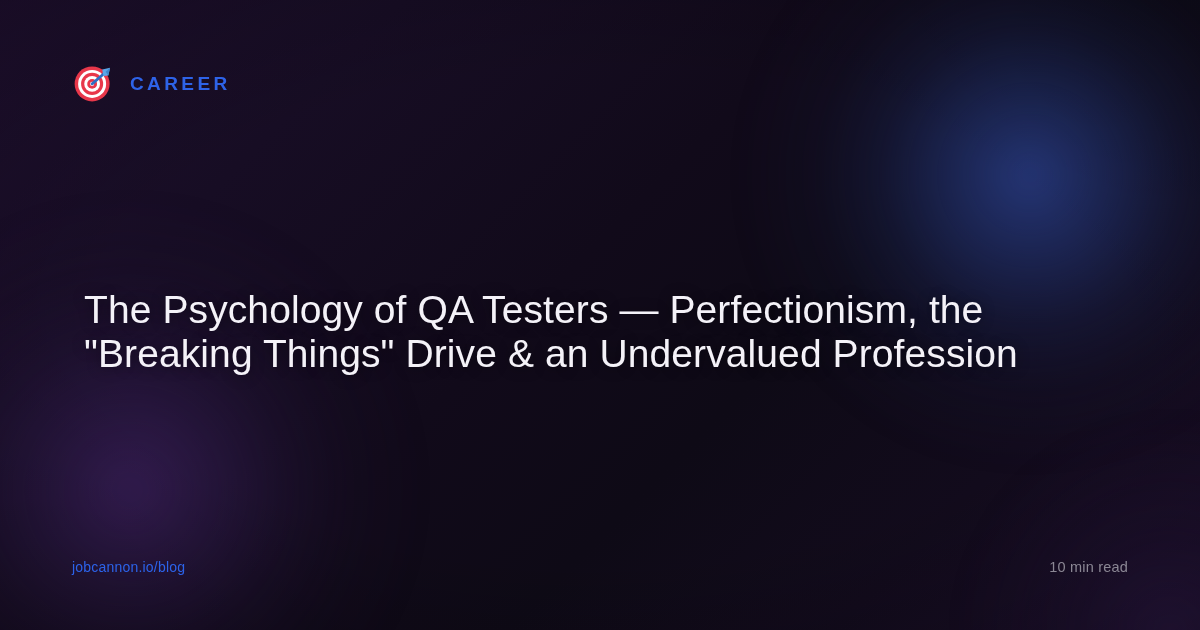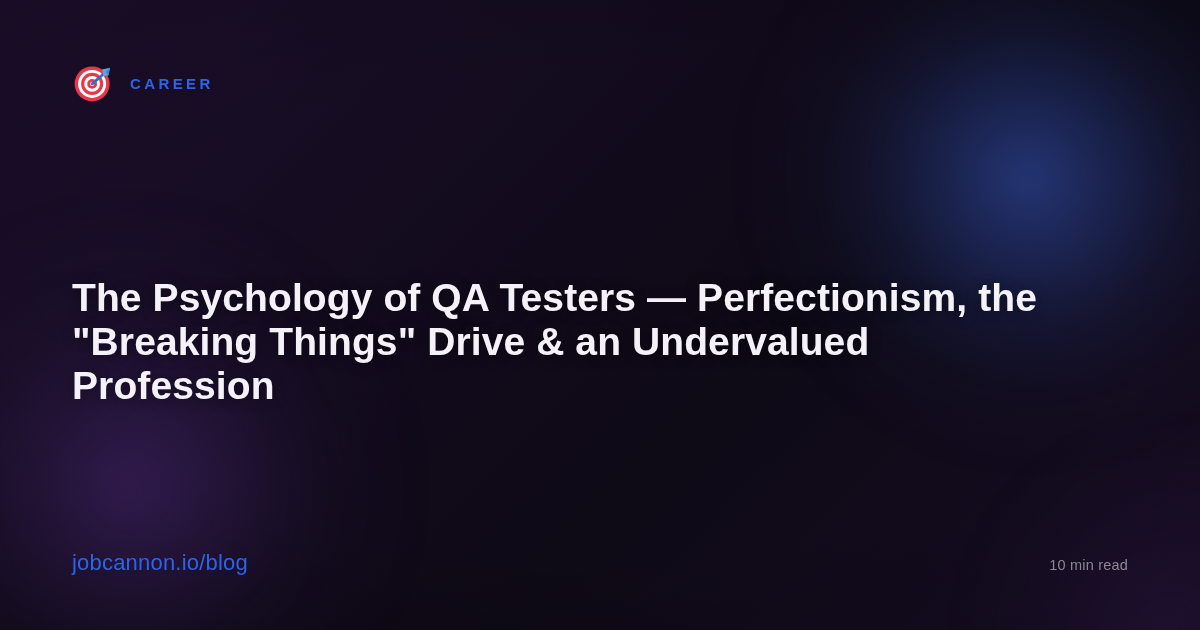--- a/index.html
+++ b/index.html
@@ -91,55 +91,55 @@
     display: flex;
     align-items: center;
     gap: 16px;
   }
   .brand-logo {
     width: 42px;
     height: 42px;
     display: block;
   }
   .brand-label {
-    font-size: 15px;
+    font-size: 19px;
     font-weight: bold;
     letter-spacing: 3.4px;
     color: #2E63E8;
     line-height: 1;
     white-space: nowrap;
   }
 
   
   .title {
     position: absolute;
     left: 72px;
     top: 276px;
     width: 1010px;
-    margin: 0;
+    margin: 12px;
     font-size: 39px;
     line-height: 44px;
-    font-weight: bold;
+    font-weight: normal;
     letter-spacing: 0.1px;
     color: #F4F2F8;
     text-shadow: 0 1px 14px rgba(0,0,0,0.45);
   }
 
   
   .footer {
     position: absolute;
     left: 72px;
     right: 72px;
     bottom: 56px;
     display: flex;
     align-items: baseline;
     justify-content: space-between;
   }
   .footer-link {
-    font-size: 22px;
+    font-size: 14px;
     color: #2C63EA;
     letter-spacing: 0.2px;
     text-decoration: none;
     line-height: 1;
   }
   .footer-meta {
     font-size: 14.5px;
     color: #8B8794;
     letter-spacing: 0.2px;
     line-height: 1;

